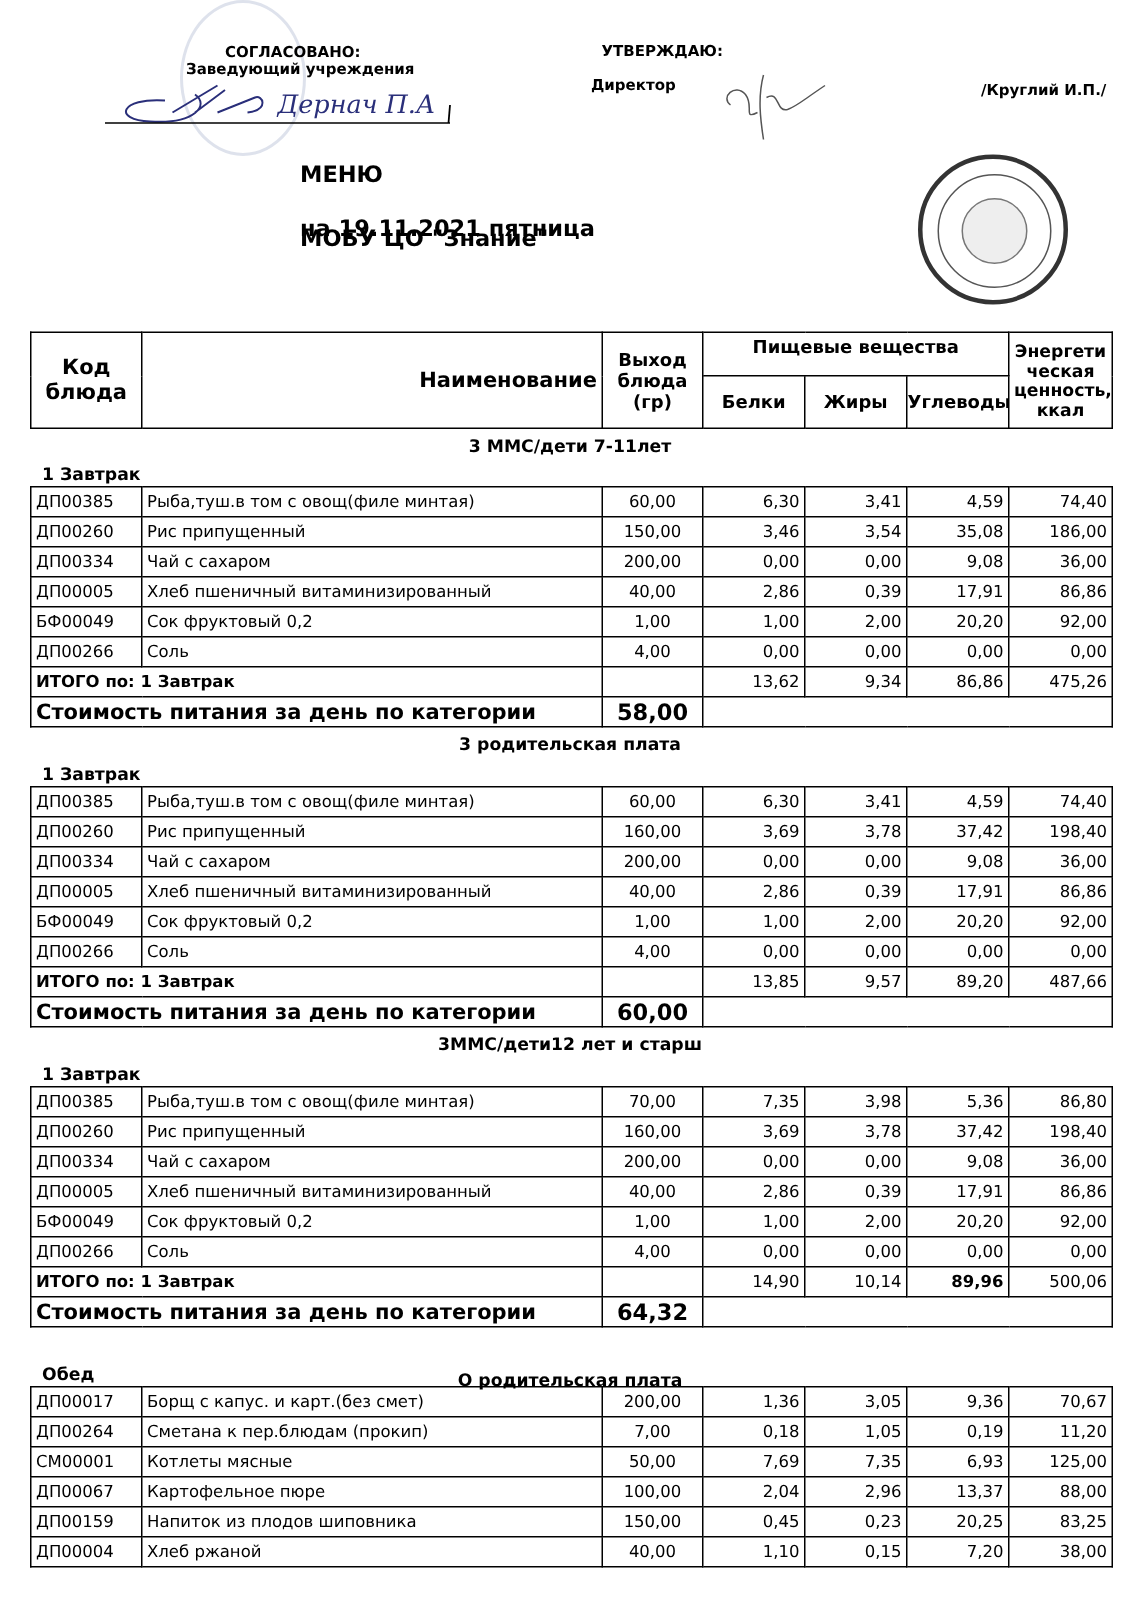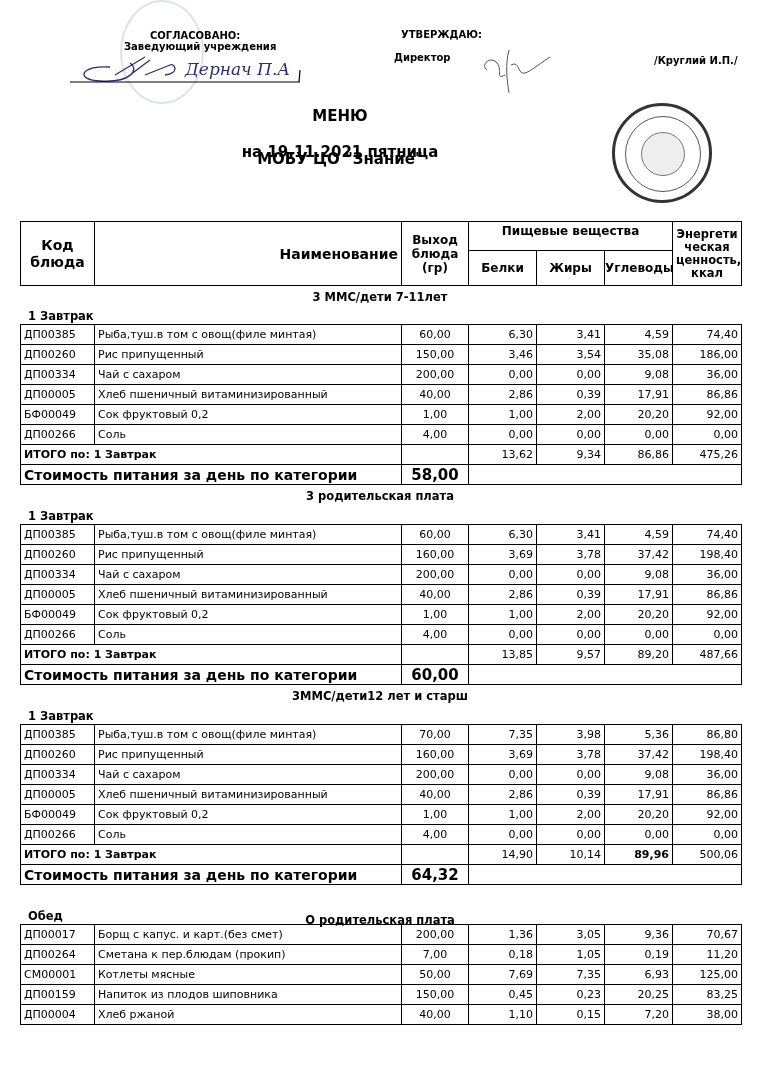--- a/index.html
+++ b/index.html
@@ -1,20 +1,20 @@
 <!DOCTYPE html>
 <html><head>
 <meta charset="utf-8">
 <style>
   html, body { margin: 0; padding: 0; background: #ffffff; }
   body { width: 758px; height: 1071px; position: relative; overflow: hidden;
          font-family: "DejaVu Sans", sans-serif; color: #000; }
   .abs { position: absolute; }
   .hdr-small { font-size: 10px; font-weight: bold; }
-  .title { position: absolute; left: 200px; width: 280px; text-align: center;
+  .title { position: absolute; left: 200px; width: 280px; text-align: left;
            font-size: 15px; font-weight: bold; line-height: 20px; }
   .stamp { position: absolute; border-radius: 50%; }
   table.menu { position: absolute; left: 20px; border-collapse: collapse;
                table-layout: fixed; font-size: 11px; }
   table.menu td, table.menu th { border: 1px solid #000; padding: 0 3px;
                overflow: hidden; white-space: nowrap; height: 19px; }
   th { font-weight: bold; font-size: 12.5px; text-align: center; line-height: 14px; }
   td.num { text-align: right; }
   td.yield { text-align: center; }
   .section-title { position: absolute; left: 20px; width: 720px; text-align: center;
@@ -362,20 +362,29 @@
   <tr>
     <td>СМ00001</td>
     <td>Котлеты мясные</td>
     <td class="yield">50,00</td>
     <td class="num">7,69</td>
     <td class="num">7,35</td>
     <td class="num">6,93</td>
     <td class="num">125,00</td>
   </tr>
   <tr>
+    <td>ДП00067</td>
+    <td>Картофельное пюре</td>
+    <td class="yield">100,00</td>
+    <td class="num">2,04</td>
+    <td class="num">2,96</td>
+    <td class="num">13,37</td>
+    <td class="num">88,00</td>
+  </tr>
+  <tr>
     <td>ДП00159</td>
     <td>Напиток из плодов шиповника</td>
     <td class="yield">150,00</td>
     <td class="num">0,45</td>
     <td class="num">0,23</td>
     <td class="num">20,25</td>
     <td class="num">83,25</td>
   </tr>
   <tr>
     <td>ДП00004</td>

